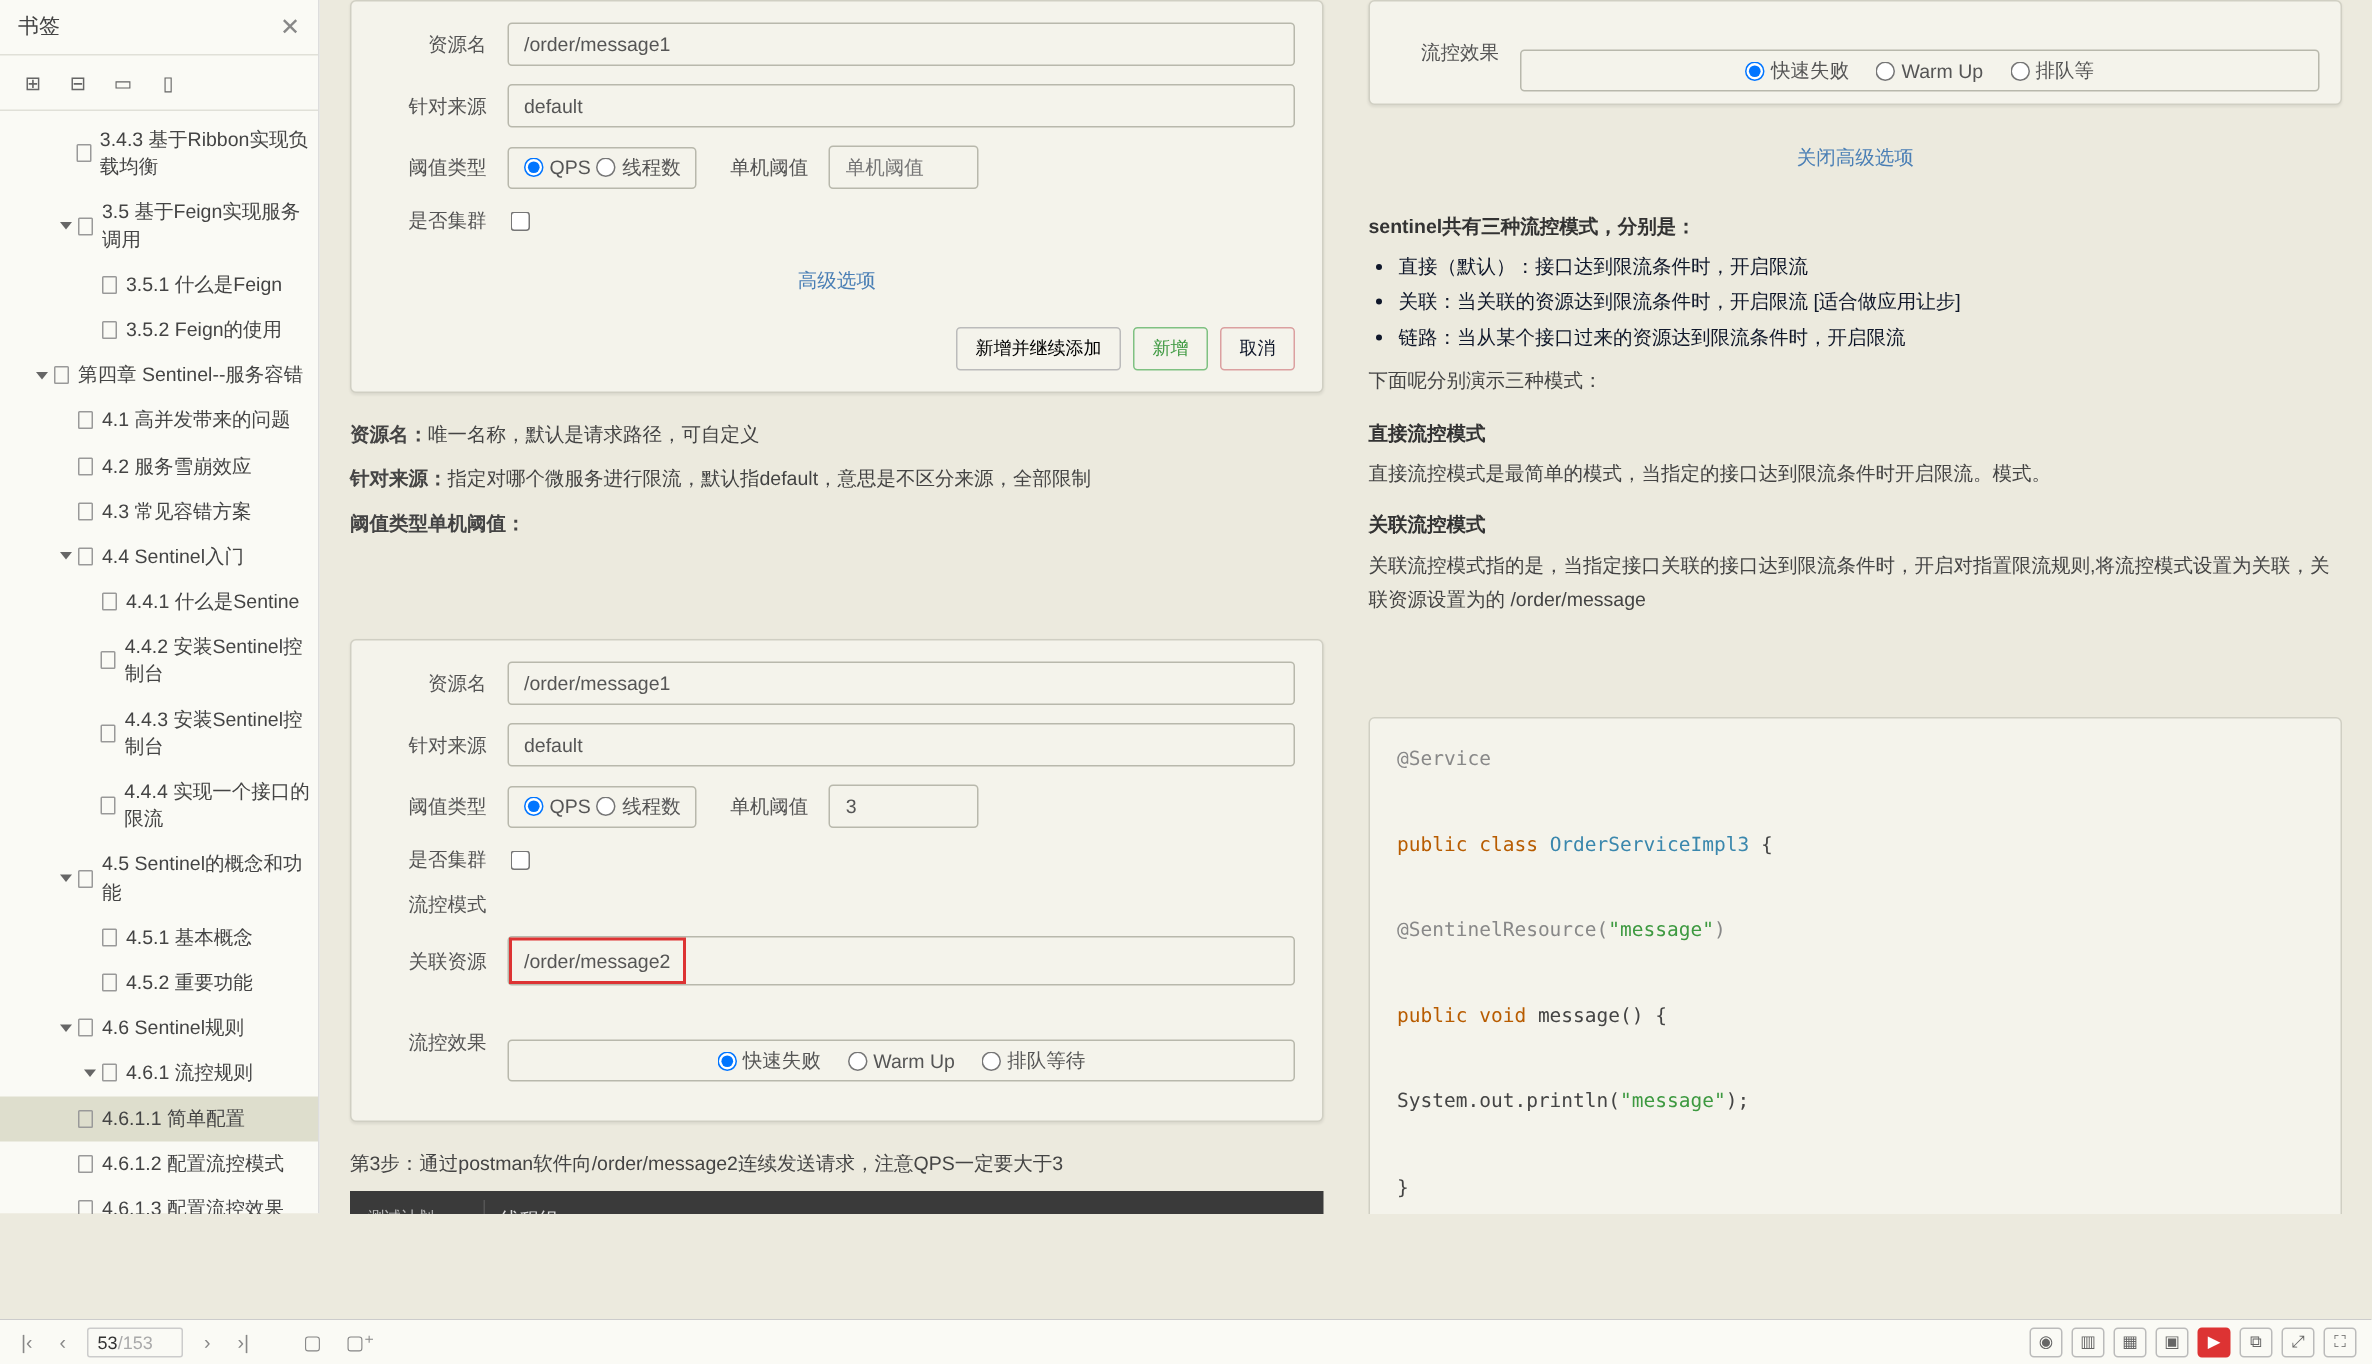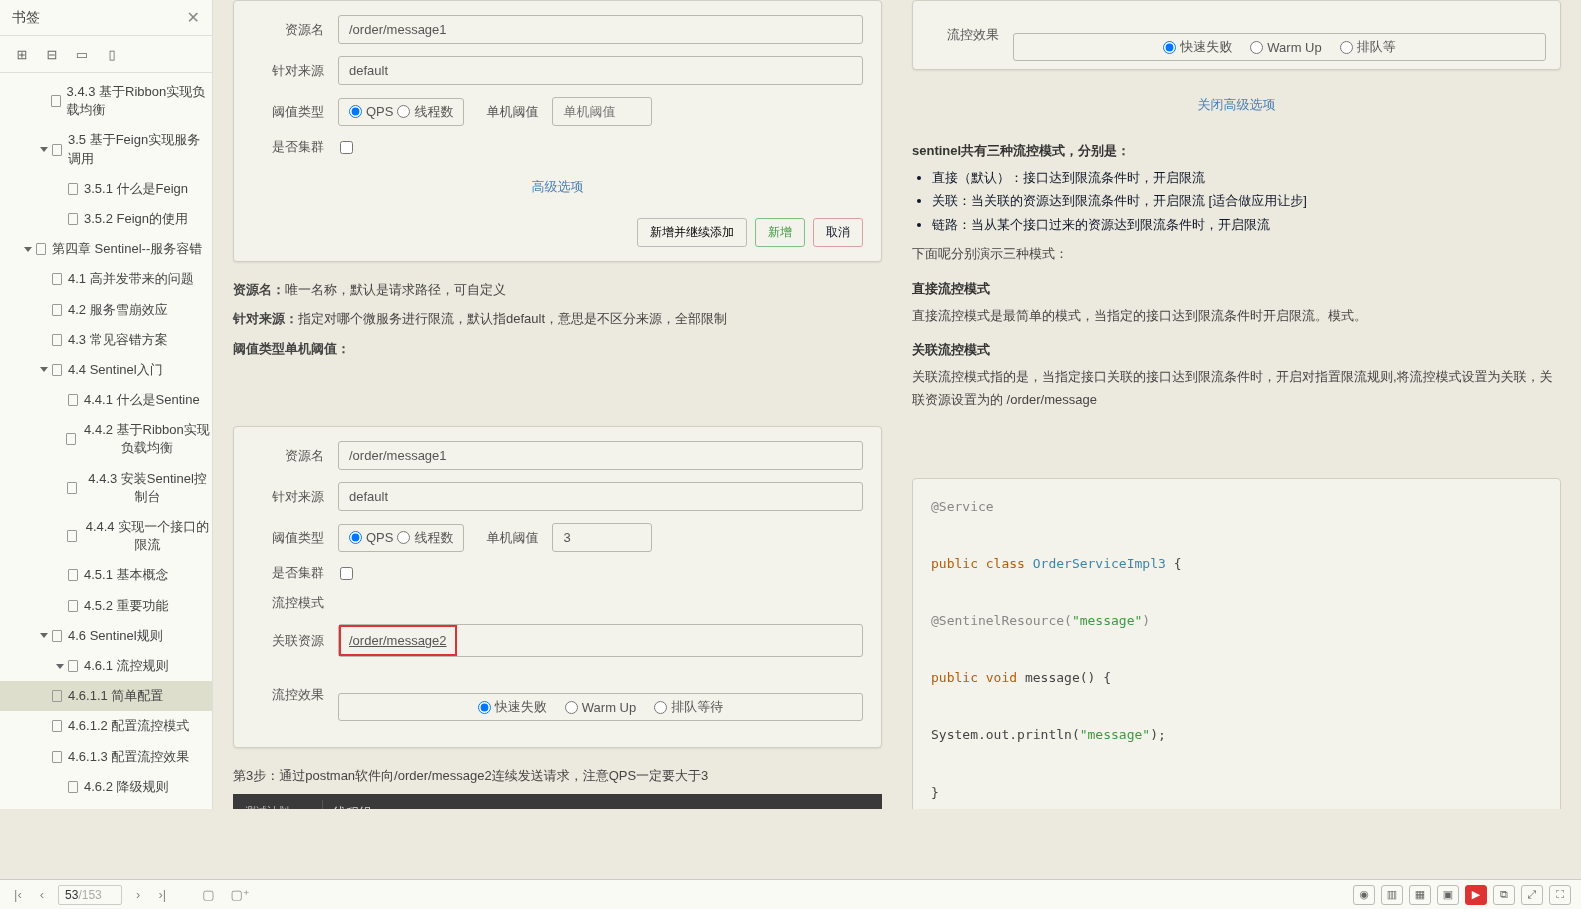--- a/index.html
+++ b/index.html
@@ -7,21 +7,21 @@
 .app { display: flex; height: 809px; }
 .sidebar { width: 213px; background: #fafaf5; border-right: 1px solid #ddd; display: flex; flex-direction: column; }
 .sidebar-header { display: flex; align-items: center; justify-content: space-between; padding: 8px 12px; border-bottom: 1px solid #e0e0d8; }
 .sidebar-title { font-size: 14px; color: #444; }
 .close-btn { color: #888; cursor: pointer; font-size: 16px; }
 .sidebar-toolbar { display: flex; gap: 14px; padding: 10px 14px; border-bottom: 1px solid #e0e0d8; }
 .tb-icon { width: 16px; height: 16px; display: inline-flex; align-items: center; justify-content: center; color: #666; }
 .nav { flex: 1; overflow-y: auto; padding: 4px 0; }
 .nav-item { display: flex; align-items: center; padding: 6px 0; cursor: pointer; color: #444; font-size: 13px; line-height: 1.4; }
 .nav-item.active { background: #dedecd; }
-.indent-0 { padding-left: 24px; } .indent-1 { padding-left: 40px; } .indent-2 { padding-left: 56px; text-align: center; } .indent-3 { padding-left: 40px; }
+.indent-0 { padding-left: 24px; } .indent-1 { padding-left: 40px; } .indent-2 { padding-left: 56px; } .indent-3 { padding-left: 40px; }
 .caret { display: inline-block; width: 0; height: 0; margin-right: 4px; }
 .caret.down { border-left: 4px solid transparent; border-right: 4px solid transparent; border-top: 5px solid #666; }
 .caret.none { width: 8px; }
 .bm-icon { display: inline-block; width: 10px; height: 12px; border: 1px solid #999; border-radius: 1px; margin-right: 6px; flex-shrink: 0; }
 .main { flex: 1; overflow: auto; background: #eceade; padding: 0 20px; }
 .content-row { display: flex; gap: 30px; }
 .col { flex: 1; min-width: 0; }
 .form-panel { background: #f4f3eb; border: 1px solid #d0cfc3; border-radius: 4px; padding: 14px 18px; margin-bottom: 16px; box-shadow: 0 1px 2px rgba(0,0,0,0.08); }
 .form-row { display: flex; align-items: center; margin-bottom: 12px; }
 .form-label { width: 72px; text-align: right; margin-right: 14px; color: #555; font-size: 13px; }
@@ -123,31 +123,36 @@
           <span>4.4 Sentinel入门</span>
         </div>
         <div class="nav-item indent-2">
           <span class="caret none"></span>
           <span class="bm-icon"></span>
           <span>4.4.1 什么是Sentine</span>
         </div>
         <div class="nav-item indent-2">
           <span class="caret none"></span>
           <span class="bm-icon"></span>
-          <span>4.4.2 基于Ribbon实现负载均衡</span>
+          <span>4.4.2 安装Sentinel控制台</span>
         </div>
         <div class="nav-item indent-2">
           <span class="caret none"></span>
           <span class="bm-icon"></span>
           <span>4.4.3 安装Sentinel控制台</span>
         </div>
         <div class="nav-item indent-2">
           <span class="caret none"></span>
           <span class="bm-icon"></span>
           <span>4.4.4 实现一个接口的限流</span>
+        </div>
+        <div class="nav-item indent-1">
+          <span class="caret down"></span>
+          <span class="bm-icon"></span>
+          <span>4.5 Sentinel的概念和功能</span>
         </div>
         <div class="nav-item indent-2">
           <span class="caret none"></span>
           <span class="bm-icon"></span>
           <span>4.5.1 基本概念</span>
         </div>
         <div class="nav-item indent-2">
           <span class="caret none"></span>
           <span class="bm-icon"></span>
           <span>4.5.2 重要功能</span>
@@ -272,21 +277,21 @@
           <div class="form-row">
             <span class="form-label">是否集群</span>
             <input type="checkbox" class="checkbox" style="">
           </div>
           <div class="form-row">
             <span class="form-label">流控模式</span>
           </div>
           <div class="form-row">
             <span class="form-label">关联资源</span>
             <div class="form-input" style="padding:0;display:flex;">
-              <span class="box-red" style="padding:6px 8px;text-decoration:underline;">/order/message2</span>
+              <span class="box-red" style="padding:6px 8px;">/order/message2</span>
             </div>
           </div>
           <div class="form-row">
             <span class="form-label">流控效果</span>
             <span class="radio-group wide">
               <label class="radio-item">
                   <input type="radio" checked="" style="">
                   <span>快速失败</span>
                 </label>
               <label class="radio-item">

